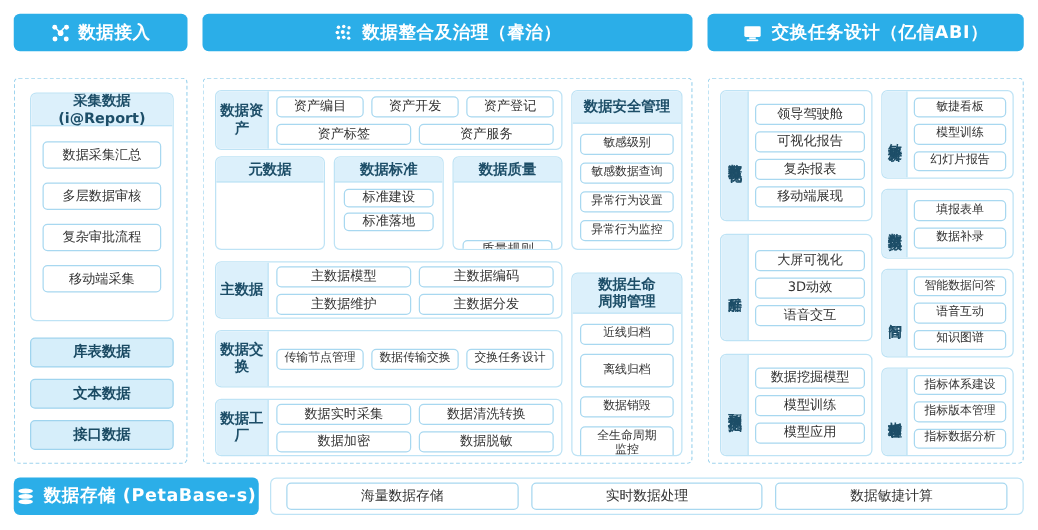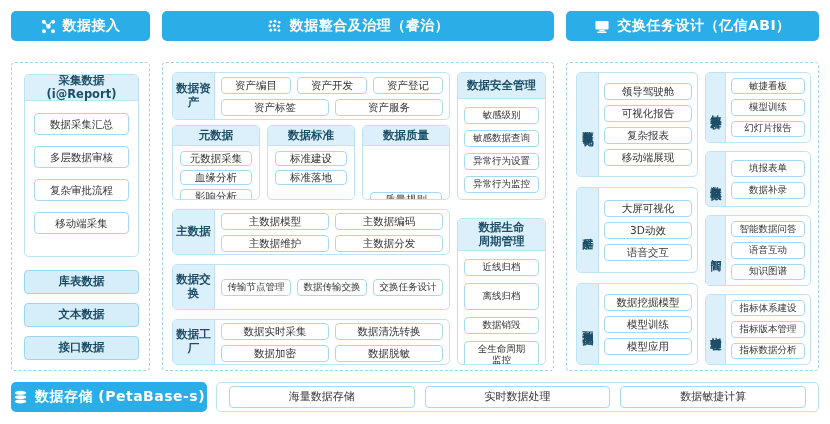--- a/index.html
+++ b/index.html
@@ -257,25 +257,20 @@
         </div>
         <div class="rline">
           <div class="pill">资产标签</div>
           <div class="pill">资产服务</div>
         </div>
       </div>
     </div>
 
     <div class="card" style="left:9px; top:62px; width:88px; height:75px;">
       <div class="chead" style="height:20px;">元数据</div>
-      <div class="cbody" style="padding:5px 7px 0 7px; gap:4px;">
-        <div class="pill" style="width:100%; height:15px;">元数据采集</div>
-        <div class="pill" style="width:100%; height:15px;">血缘分析</div>
-        <div class="pill" style="width:100%; height:15px;">影响分析</div>
-      </div>
     </div>
 
     <div class="card" style="left:104px; top:62px; width:88px; height:75px;">
       <div class="chead" style="height:20px;">数据标准</div>
       <div class="cbody" style="padding:5px 7px 0 7px; gap:4px;">
         <div class="pill" style="width:100%; height:15px;">标准建设</div>
         <div class="pill" style="width:100%; height:15px;text-align:right;">标准落地</div>
         <div class="pill" style="width:100%; height:15px;margin-top:29px;">标准评估</div>
       </div>
     </div>

